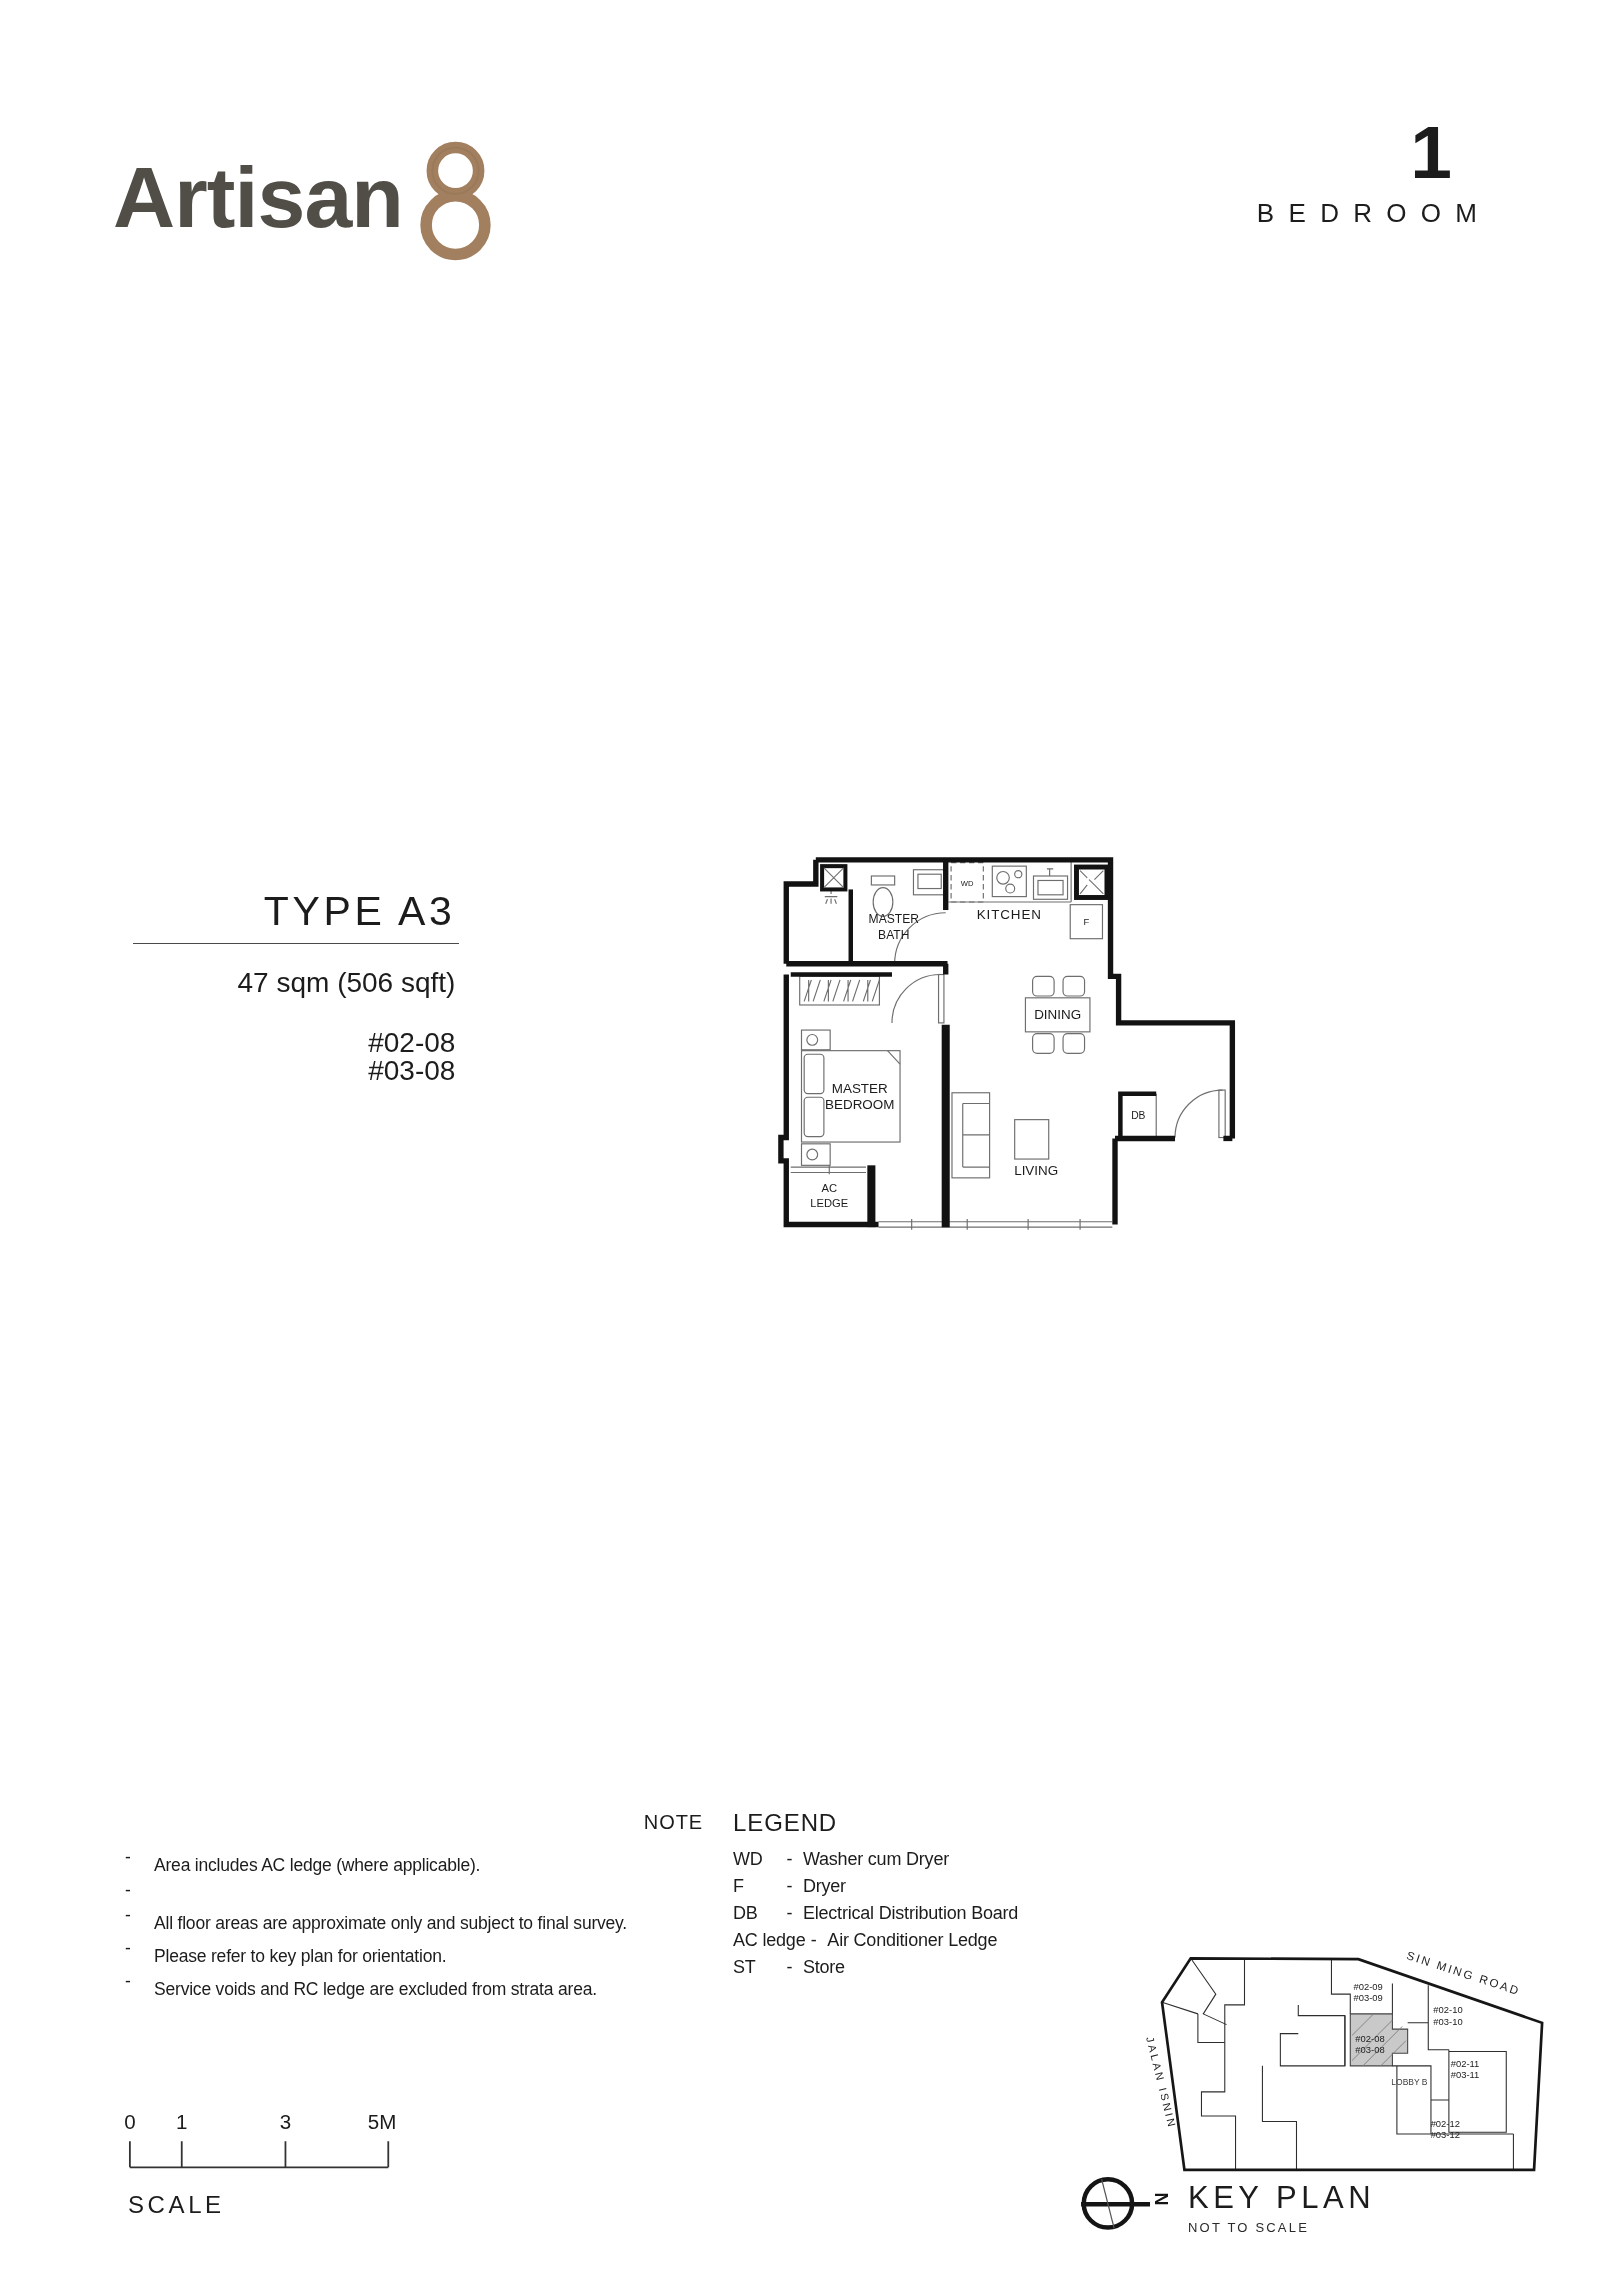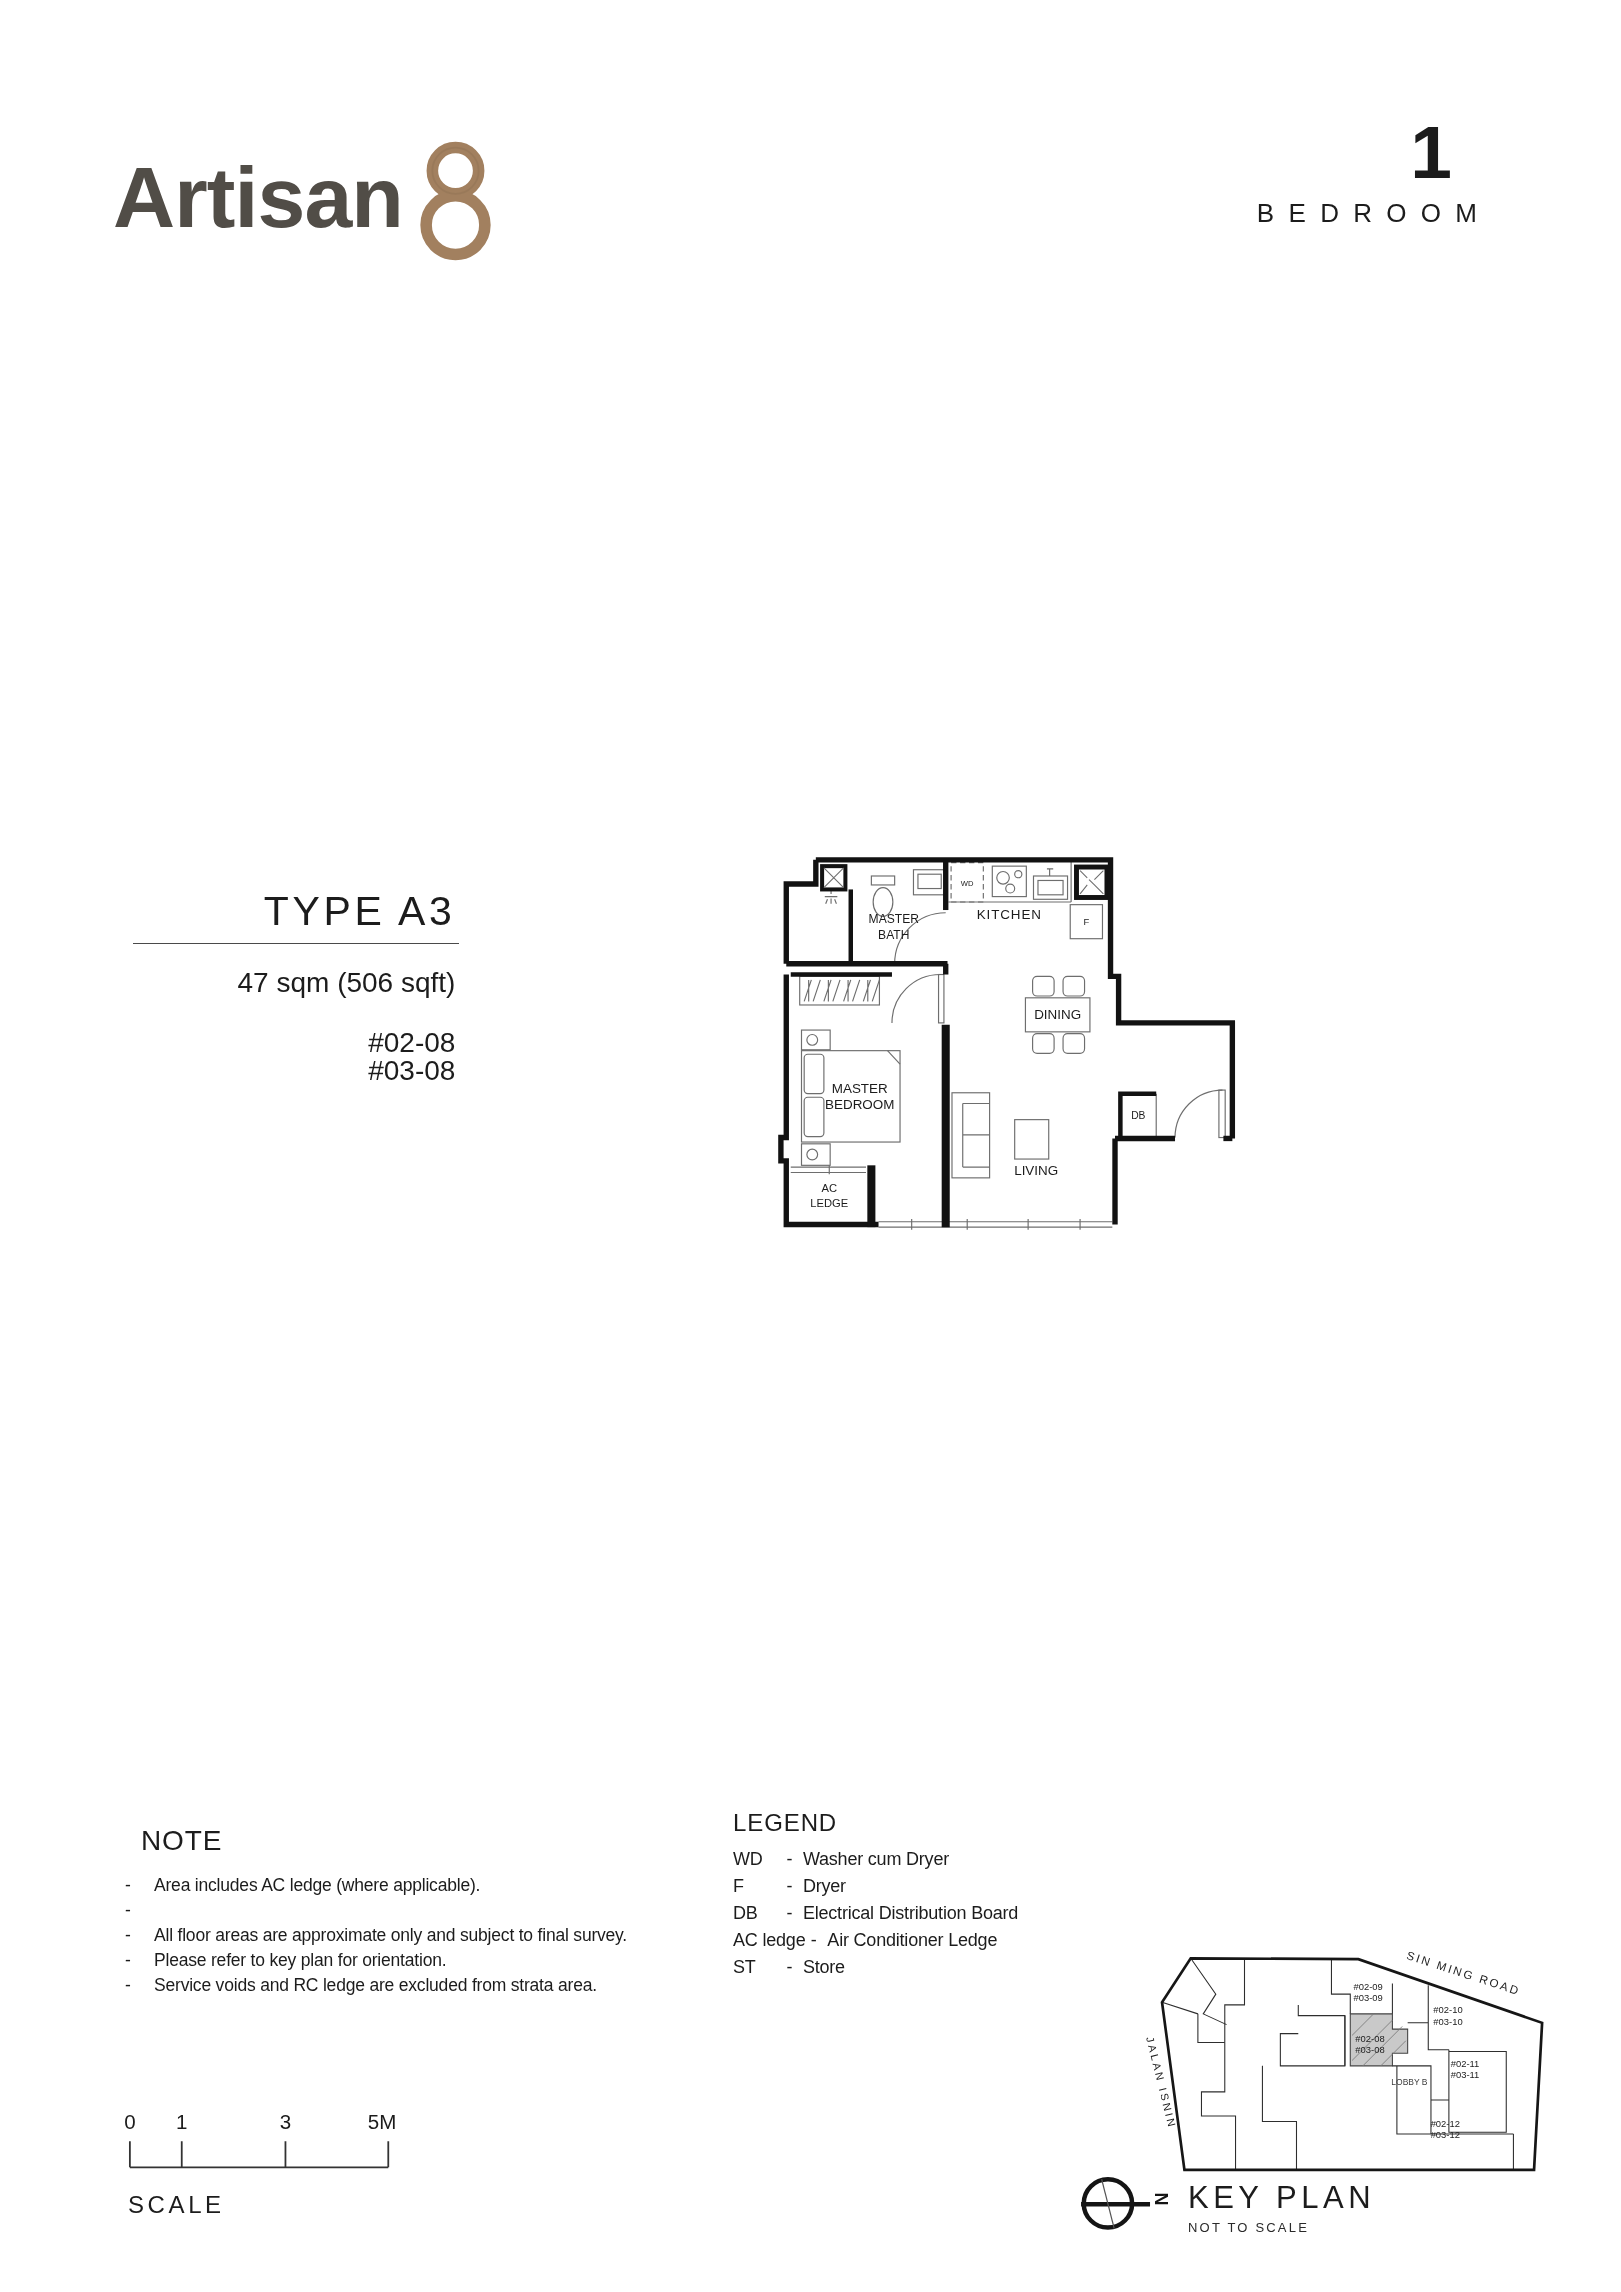--- a/index.html
+++ b/index.html
@@ -15,25 +15,25 @@
   .unit-count{font-size:75px;font-weight:bold;line-height:1;padding-right:25px;}
   .unit-label{font-size:26px;letter-spacing:14.3px;margin-right:-14.3px;margin-top:8px;}
   
   .title-block{position:absolute;left:133px;top:889px;width:326px;}
   .title-type{font-size:41px;letter-spacing:3.6px;text-align:right;padding-right:3.6px;line-height:1.1;}
   .title-rule{border:none;border-top:1.8px solid #4a4a4a;margin:9px 0 0 0;}
   .title-area{font-size:28px;text-align:right;padding-right:3.6px;margin-top:23px;}
   .title-units{font-size:28px;text-align:right;padding-right:3.6px;margin-top:30px;line-height:28px;}
   
   .note{position:absolute;left:125px;top:1809px;width:580px;}
-  .note h3{margin:16px;font-size:28px;font-weight:normal;letter-spacing:0.9px;}
+  .note h3{margin:2px;font-size:20px;font-weight:normal;letter-spacing:0.9px;text-align:right;}
   .note ul{list-style:none;margin:10.7px 0 0 0;padding:0;font-size:17.5px;letter-spacing:-0.2px;line-height:25px;}
   .note li{display:flex;}
   .note li .dash{width:29px;flex:0 0 29px;}
-  .note li .txt{white-space:pre-line;}
+  .note li .txt{white-space:pre-line;margin-top:8px;}
   .legend{position:absolute;left:733px;top:1809px;width:421px;}
   .legend h3{margin:0;font-size:24px;font-weight:normal;letter-spacing:0.9px;}
   .legend .rows{margin-top:9px;font-size:18px;letter-spacing:-0.2px;line-height:27px;}
   .legend .row{display:flex;}
   .legend .abbr{min-width:48px;}
   .legend .ldash{margin:0 10.7px 0 5.4px;}
   
   .scale-caption{position:absolute;left:128px;top:2191px;font-size:24px;letter-spacing:3.6px;}
   .keyplan-caption{position:absolute;left:1188px;top:2180px;}
   .keyplan-caption .big{font-size:31px;letter-spacing:4.5px;}

